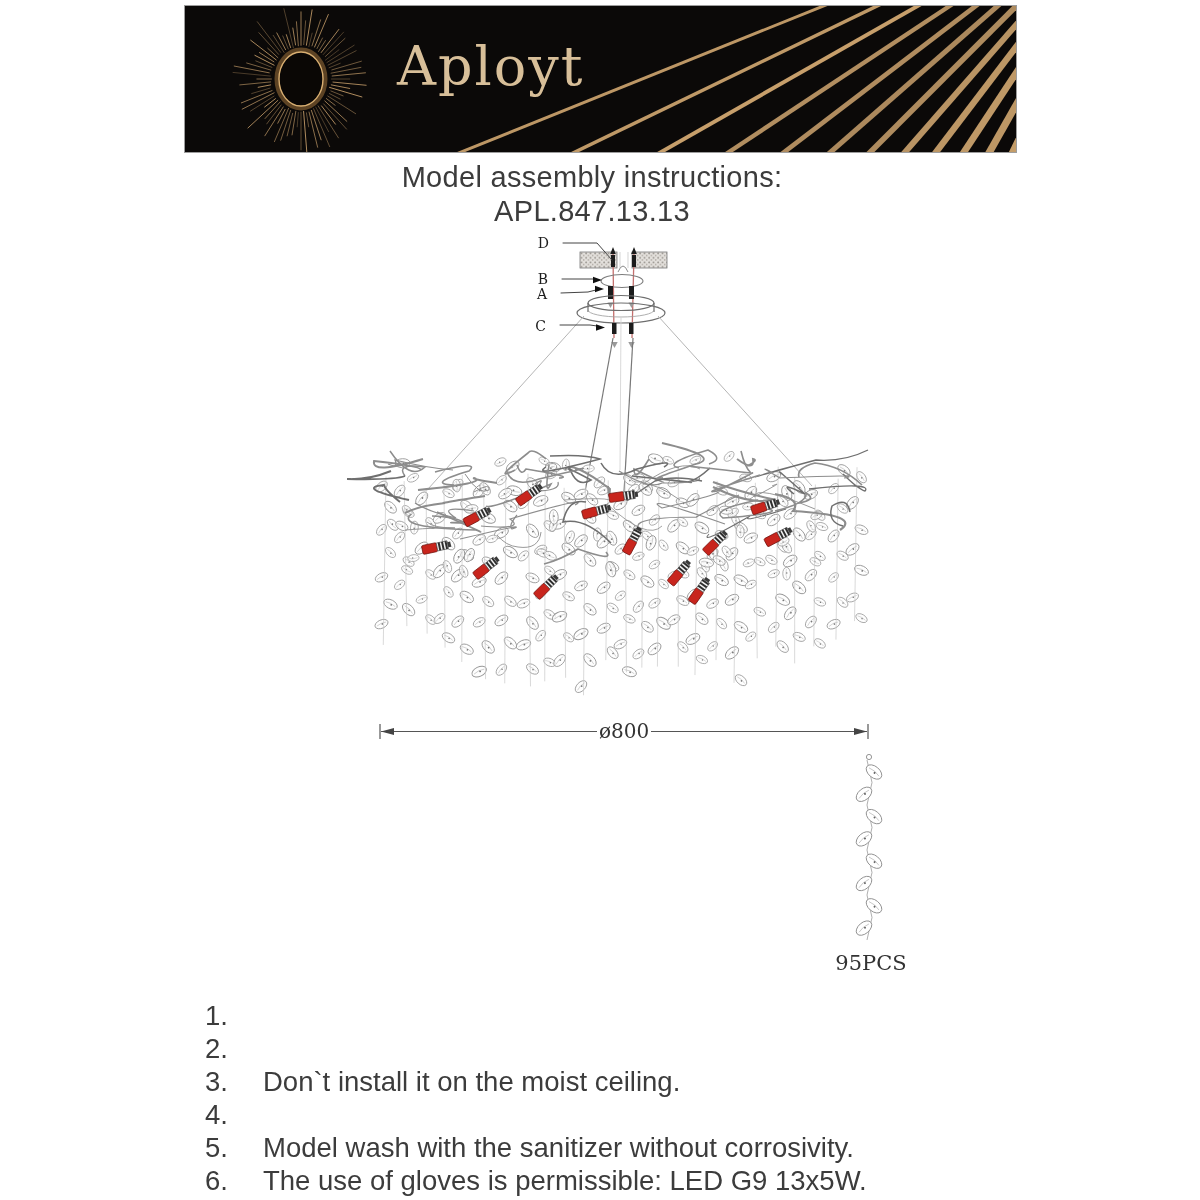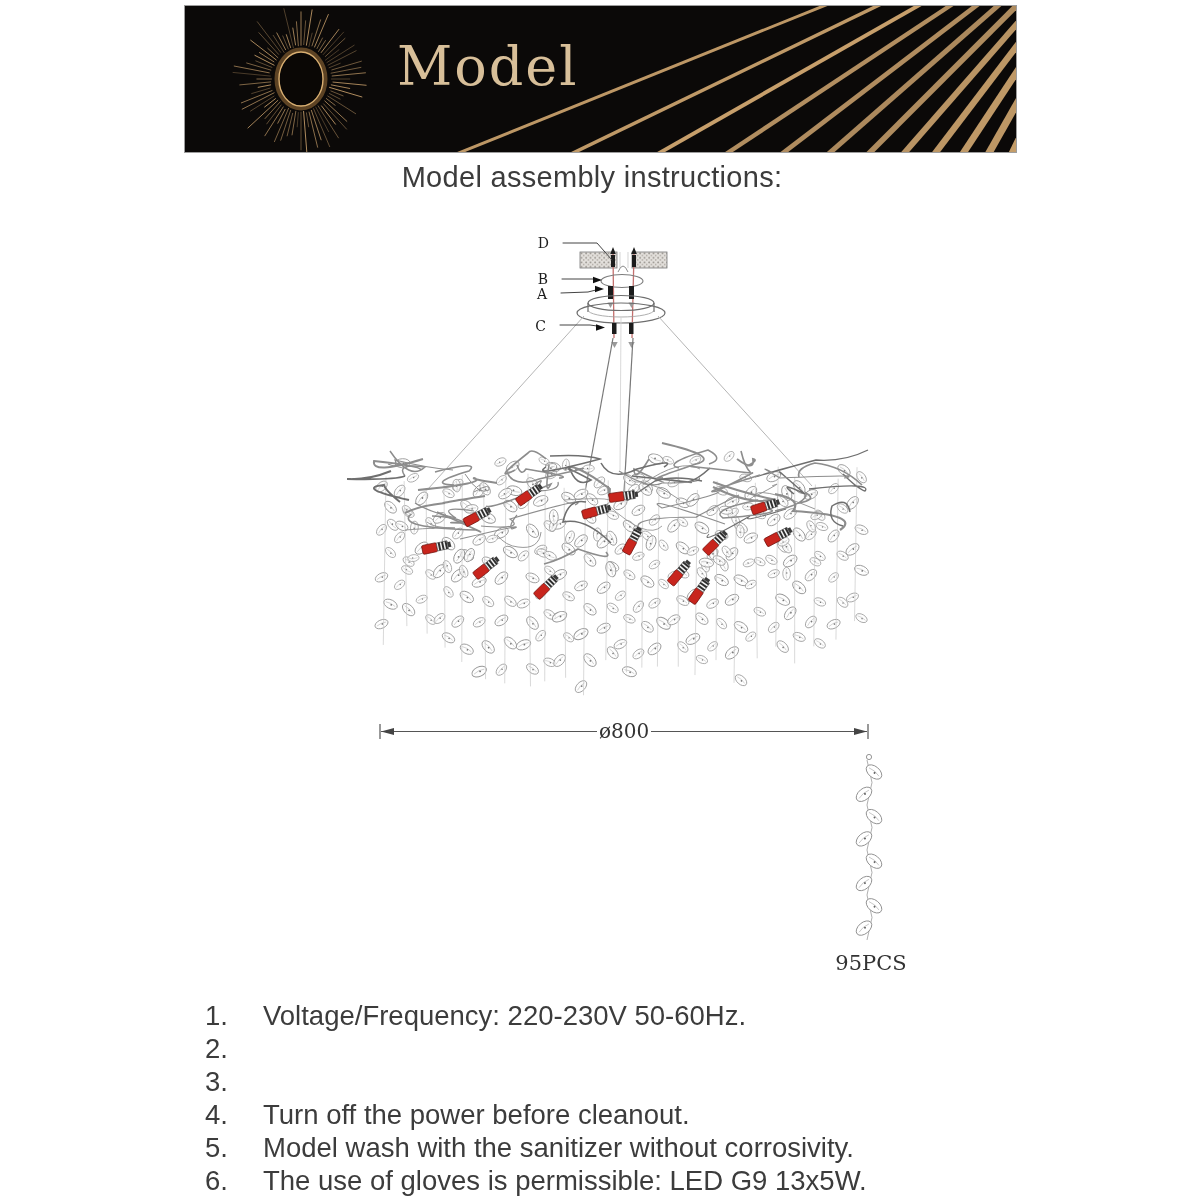--- a/index.html
+++ b/index.html
@@ -117,25 +117,26 @@
           <line x1="141.59727602799782" y1="56.74354637418571" x2="169.48097956391783" y2="39.035016257471845" stroke="#c79f6b" stroke-width="0.9" opacity="0.40"></line>
           <line x1="142.72682117663456" y1="59.29078646791571" x2="171.49163871353966" y2="44.53620629473663" stroke="#c79f6b" stroke-width="0.9" opacity="0.43"></line>
           <line x1="143.7430185023578" y1="61.89260376208976" x2="155.56646107828342" y2="57.15888448147787" stroke="#c79f6b" stroke-width="0.9" opacity="0.44"></line>
           <line x1="146.4573309483403" y1="64.02288104566325" x2="176.78282189395082" y2="55.08462115581422" stroke="#c79f6b" stroke-width="0.9" opacity="0.58"></line>
           <line x1="145.68350211420014" y1="67.2425974648847" x2="176.30849579810948" y2="61.302583527335166" stroke="#c79f6b" stroke-width="0.9" opacity="0.60"></line>
           <line x1="146.76067638036324" y1="70.03966848776142" x2="180.85672524868315" y2="66.75834896605711" stroke="#c79f6b" stroke-width="0.9" opacity="0.78"></line>
           <ellipse cx="116" cy="73" rx="24" ry="29" fill="none" stroke="#b07d3f" stroke-width="5" opacity="0.5"></ellipse>
           <ellipse cx="116" cy="73" rx="22" ry="27" fill="#0a0705" stroke="#d9af72" stroke-width="1.4"></ellipse>
         </g>
     </svg>
-    <span class="brand">Model</span>
+    <span class="brand">Aployt</span>
   </div>
 
   <div class="title">
     <div>Model assembly instructions:</div>
+    <div>APL.847.13.13</div>
   </div>
 
   <svg class="diagram" viewBox="0 0 1200 1200">
     <defs>
       <pattern id="stip" width="4.5" height="4.5" patternUnits="userSpaceOnUse">
         <rect width="4.5" height="4.5" fill="#e3e0dc"></rect>
         <circle cx="1.1" cy="1.4" r="0.85" fill="#8f8a84"></circle>
         <circle cx="3.3" cy="3.5" r="0.75" fill="#a39d96"></circle>
       </pattern>
     </defs>
@@ -1768,31 +1769,30 @@
           <path d="M-6.5,0 Q0,-2 6.5,0" fill="none" stroke="#aaa" stroke-width="0.6"></path>
           <circle cx="1" cy="0.3" r="1" fill="#666"></circle>
         </g>
       </g>
     <text class="pcs" x="871" y="970" text-anchor="middle">95PCS</text>
   </svg>
 
   <div class="list">
     <div class="li-row">
       <span class="li-num">1.</span>
-      <span class="li-text">Voltage/Frequency: 220-230V 50-60Hz.</span>
     </div>
     <div class="li-row">
       <span class="li-num">2.</span>
     </div>
     <div class="li-row">
       <span class="li-num">3.</span>
+      <span class="li-text">Don`t install it on the moist ceiling.</span>
     </div>
     <div class="li-row">
       <span class="li-num">4.</span>
-      <span class="li-text">Turn off the power before cleanout.</span>
     </div>
     <div class="li-row">
       <span class="li-num">5.</span>
       <span class="li-text">Model wash with the sanitizer without corrosivity.</span>
     </div>
     <div class="li-row">
       <span class="li-num">6.</span>
       <span class="li-text">The use of gloves is permissible: LED G9 13x5W.</span>
     </div>
   </div>

